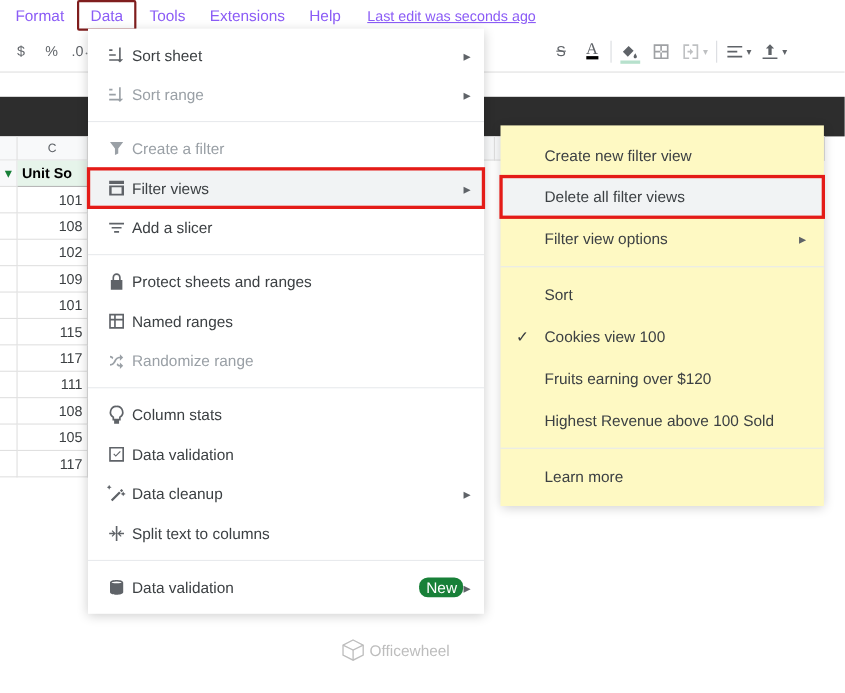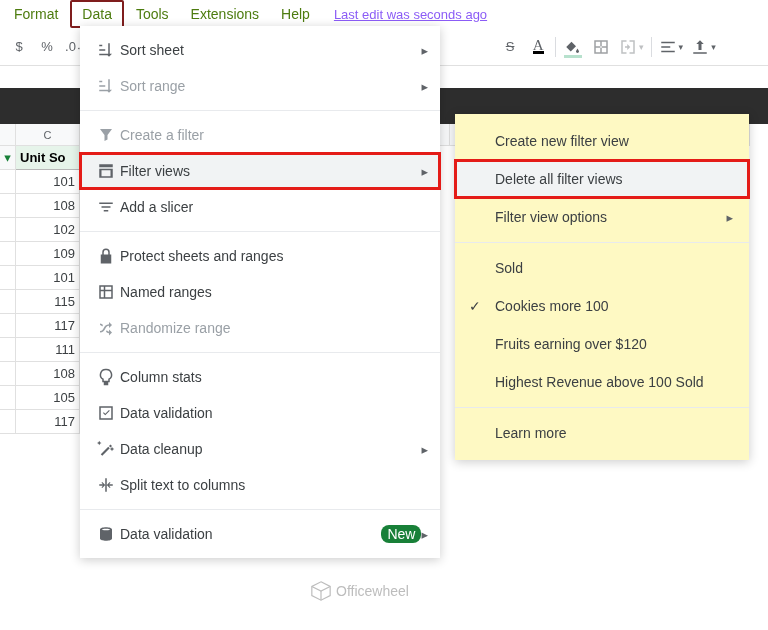--- a/index.html
+++ b/index.html
@@ -17,21 +17,21 @@
   .menubar {
     display: flex;
     align-items: center;
     height: 28px;
     padding: 0 4px;
     gap: 2px;
   }
   .menubar-item {
     padding: 4px 10px;
     font-size: 14px;
-    color: #4d7c0f;
+    color: #8b5cf6;
     cursor: pointer;
   }
   .menubar-item.active {
     border: 2px solid #7f1d1d;
     border-radius: 2px;
   }
   .last-edit {
     margin-left: 12px;
     font-size: 13px;
     color: #8b5cf6;
@@ -466,25 +466,25 @@
   </div>
   <div class="sub-item highlighted">
     <span>Delete all filter views</span>
   </div>
   <div class="sub-item">
     <span>Filter view options</span>
     <div class="di-arrow">▸</div>
   </div>
   <div class="dropdown-sep"></div>
   <div class="sub-item">
-    <span>Sold</span>
+    <span>Sort</span>
   </div>
   <div class="sub-item">
     <span class="check">✓</span>
-    <span>Cookies more 100</span>
+    <span>Cookies view 100</span>
   </div>
   <div class="sub-item">
     <span>Fruits earning over $120</span>
   </div>
   <div class="sub-item">
     <span>Highest Revenue above 100 Sold</span>
   </div>
   <div class="dropdown-sep"></div>
   <div class="sub-item">
     <span>Learn more</span>

